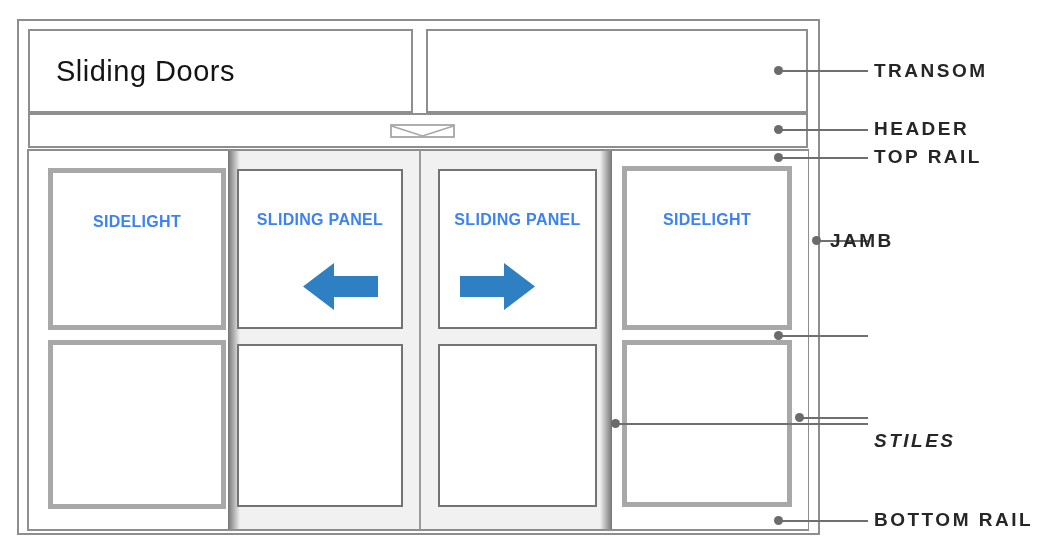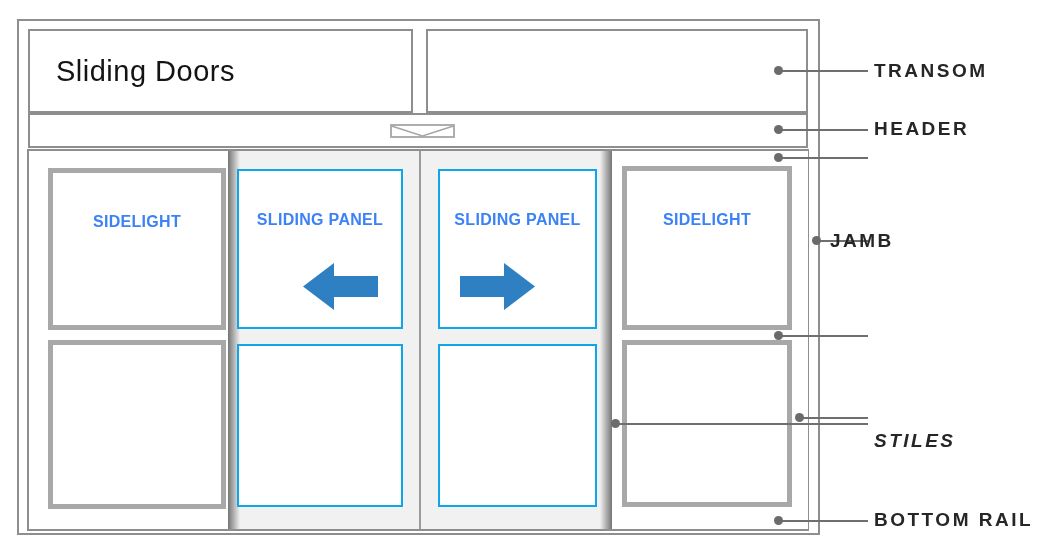--- a/index.html
+++ b/index.html
@@ -26,21 +26,21 @@
     content:"";position:absolute;left:0;top:0;width:12px;height:100%;
     background:linear-gradient(to right, rgba(85,85,85,0.80), rgba(85,85,85,0));
   }
   .col-panel-right{left:419px;top:151px;width:193px;height:378px;background:#f1f1f1;border-left:2px solid #9c9c9c;}
   .col-panel-right::after{
     content:"";position:absolute;right:0;top:0;width:12px;height:100%;
     background:linear-gradient(to left, rgba(85,85,85,0.80), rgba(85,85,85,0));
   }
   
   .lite-thick{border:5px solid #a8a8a8;background:#fff;}
-  .lite-thin{border:2px solid #0ea5e9;background:#fff;}
+  .lite-thin{border:2px solid #737373;background:#fff;}
   .sl-left-up{left:48px;top:168px;width:178px;height:162px;}
   .sl-left-low{left:48px;top:340px;width:178px;height:169px;}
   .sp-left-up{left:237px;top:169px;width:166px;height:160px;}
   .sp-left-low{left:237px;top:344px;width:166px;height:163px;}
   .sp-right-up{left:438px;top:169px;width:159px;height:160px;}
   .sp-right-low{left:438px;top:344px;width:159px;height:163px;}
   .sl-right-up{left:622px;top:166px;width:170px;height:164px;}
   .sl-right-low{left:622px;top:340px;width:170px;height:167px;}
   .lite-label{
     position:absolute;left:0;top:40px;width:100%;text-align:center;
@@ -123,17 +123,18 @@
   <div class="abs leader" style="left:799px;top:417px;width:69px;"></div>
   <div class="abs dot" style="left:795px;top:413px;"></div>
   <div class="abs leader" style="left:615px;top:423px;width:253px;"></div>
   <div class="abs dot" style="left:611px;top:419px;"></div>
 
   <div class="abs leader" style="left:778px;top:520px;width:90px;"></div>
   <div class="abs dot" style="left:774px;top:516px;"></div>
 
   <div class="abs ann-label" style="left:874px;top:116px;">HEADER</div>
   <div class="abs ann-label" style="left:874px;top:58px;">TRANSOM</div>
+  <div class="abs ann-label" style="left:874px;top:144px;">TOP RAIL</div>
   <div class="abs ann-label" style="left:830px;top:228px;">JAMB</div>
   <div class="abs ann-label" style="left:874px;top:428px;font-style:italic;">STILES</div>
   <div class="abs ann-label" style="left:874px;top:507px;">BOTTOM RAIL</div>
 
 </div>
 
 </body></html>

